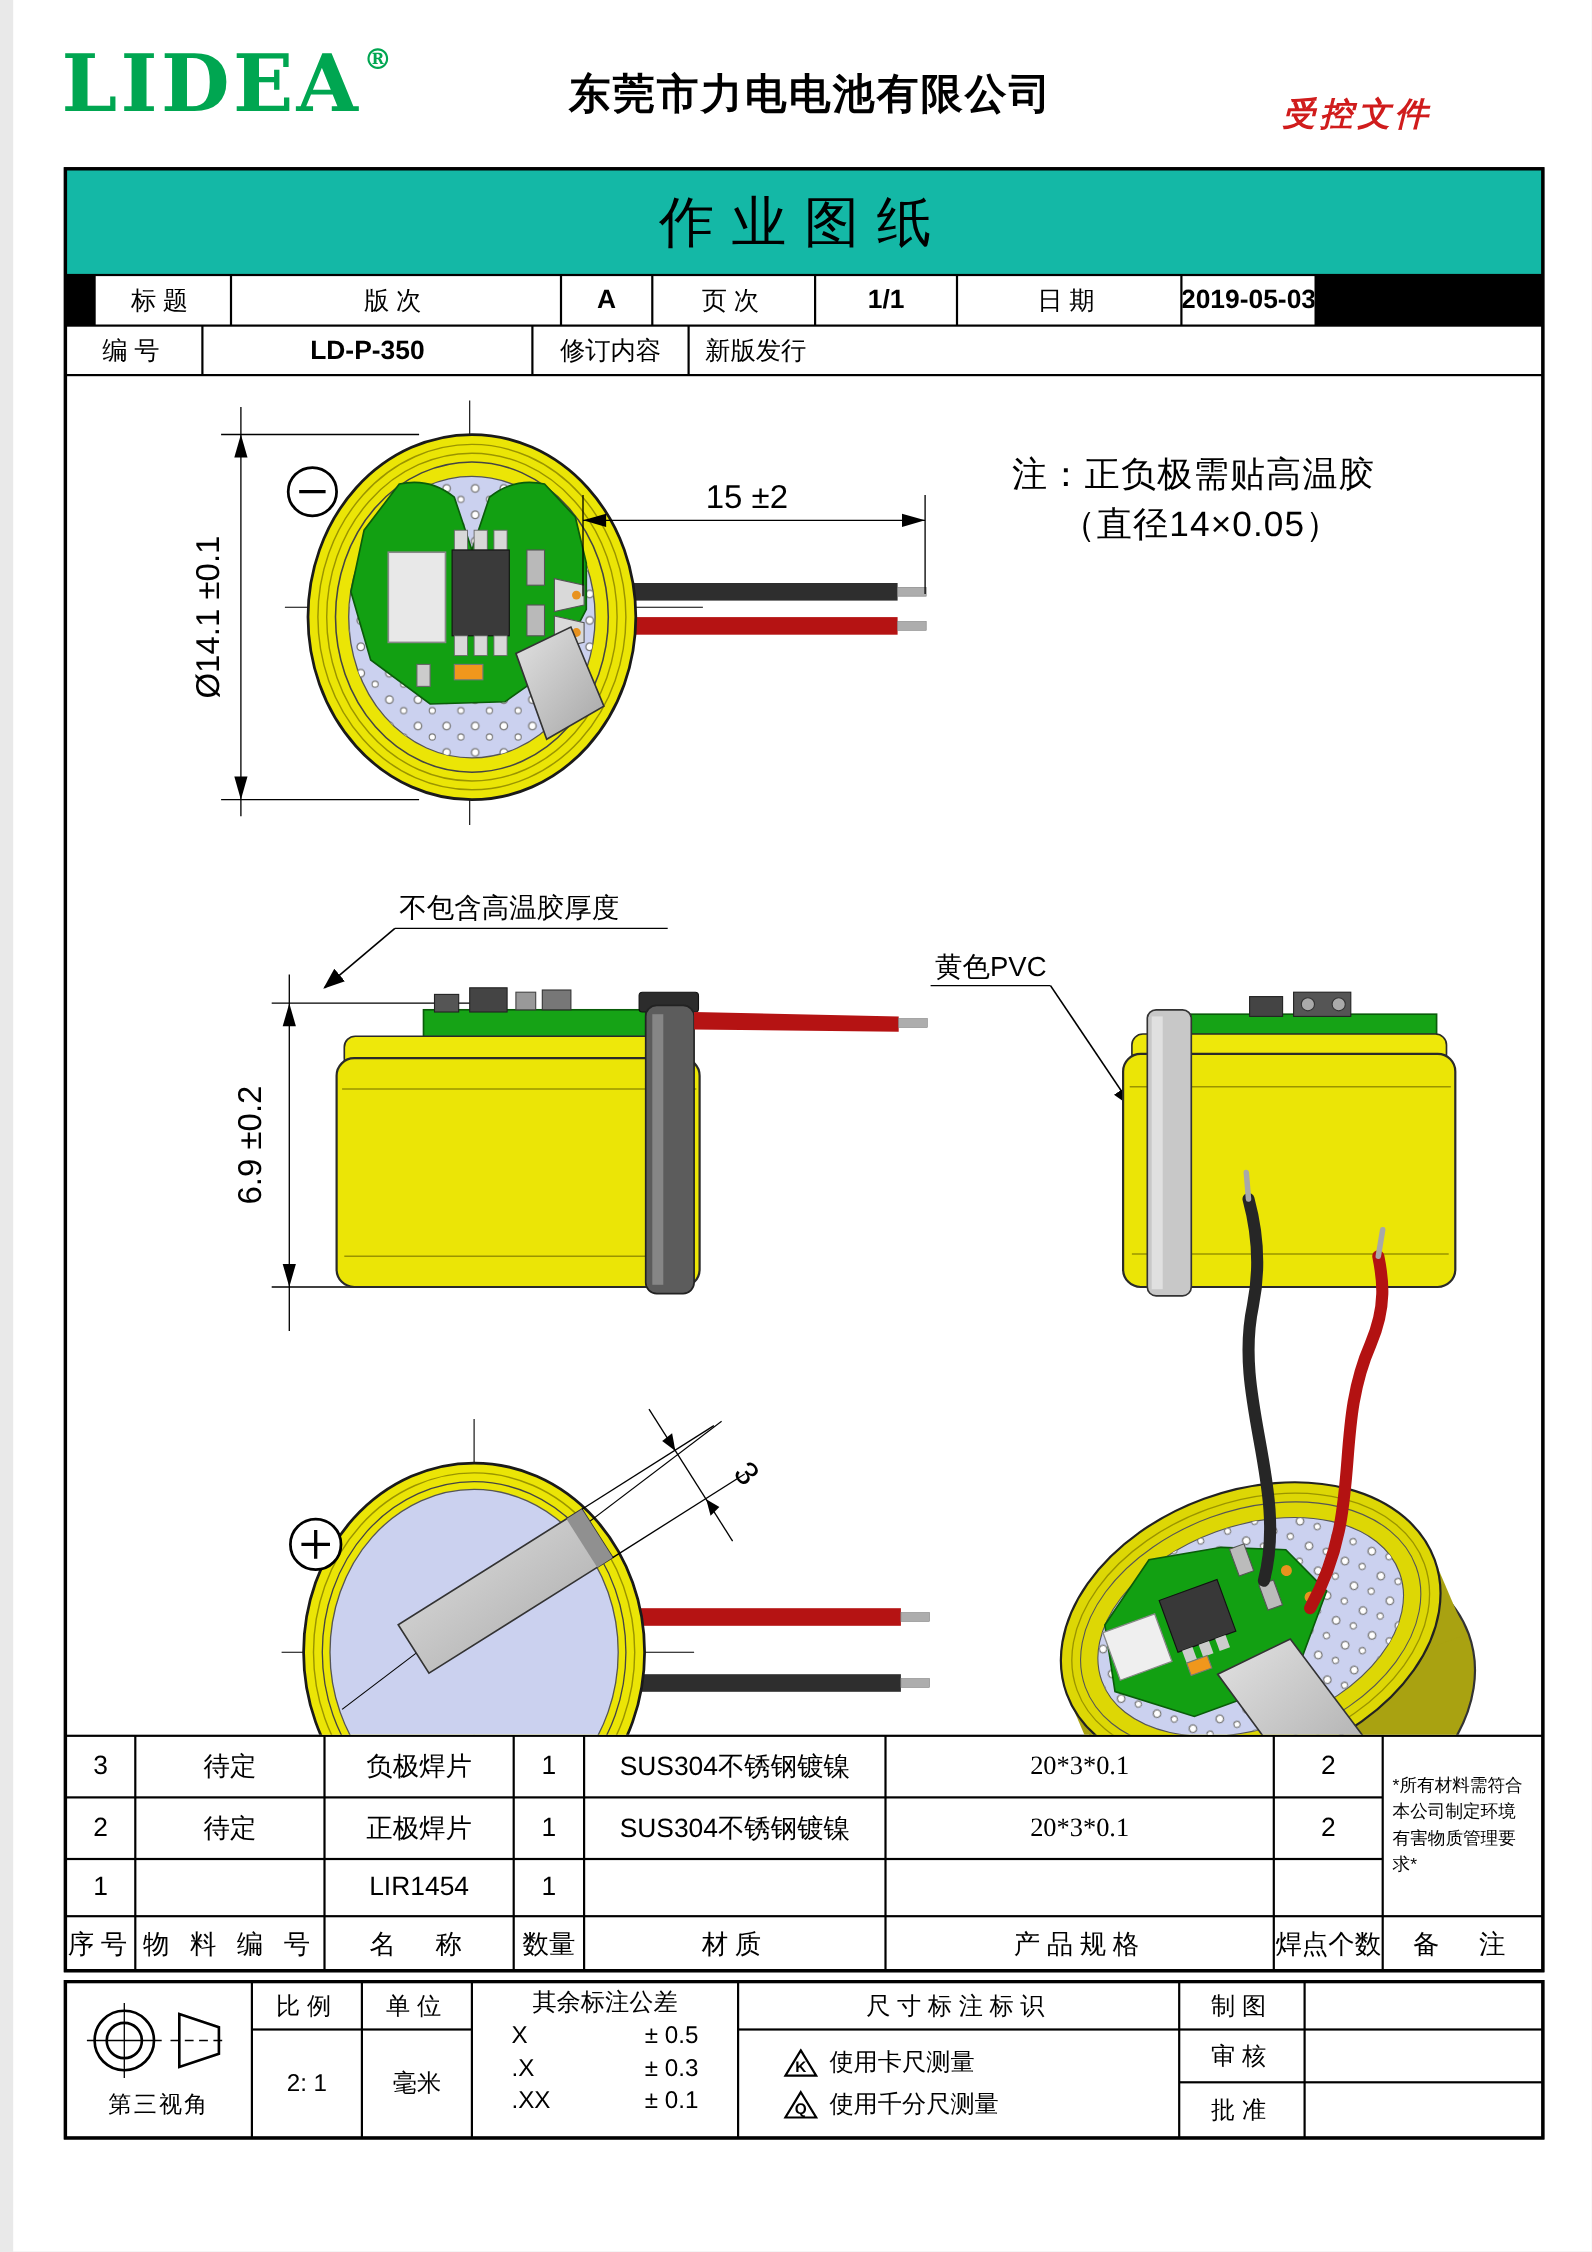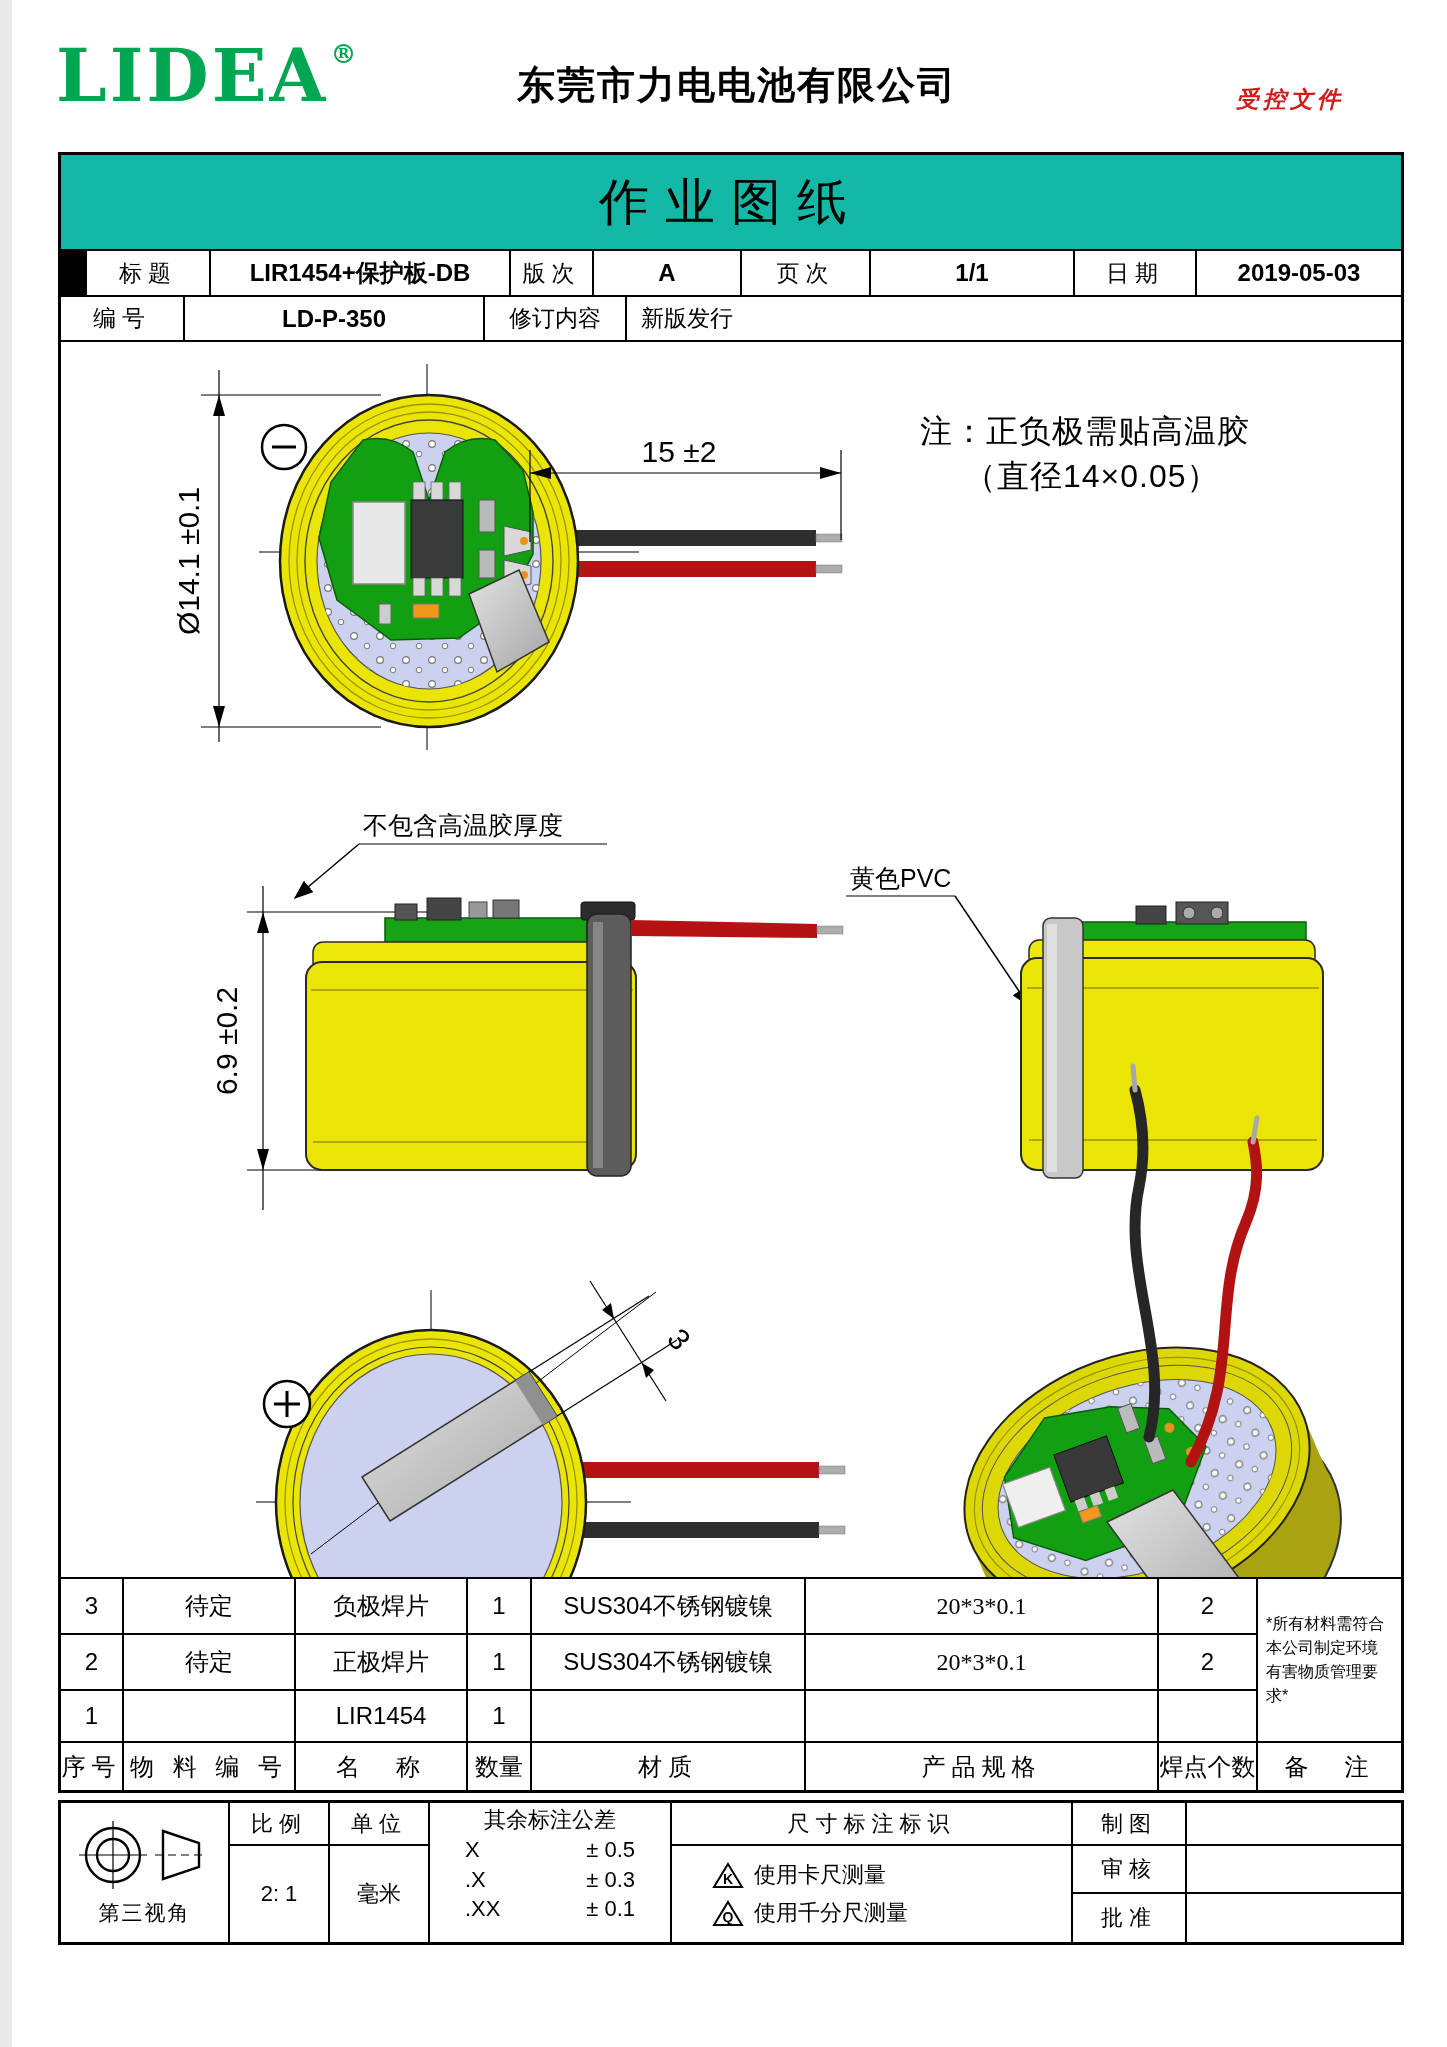--- a/index.html
+++ b/index.html
@@ -4,22 +4,22 @@
 <style>
   html,body{margin:0;padding:0;background:#e9e9e9;}
   .sheet{position:relative;width:1447px;height:2047px;background:#fff;overflow:hidden;
          font-family:"Liberation Sans",sans-serif;color:#000;margin-left:12px;}
   
   .logo{position:absolute;left:44px;top:40px;font-family:"DejaVu Serif",serif;
         font-weight:900;font-size:72px;line-height:1;color:#00a651;letter-spacing:3px;}
   .logo sup{font-size:26px;font-weight:700;vertical-align:38px;margin-left:2px;}
   .company{position:absolute;left:505px;top:60px;font-family:"DejaVu Serif",serif;
            font-weight:700;font-size:38px;letter-spacing:2px;}
-  .controlled{position:absolute;left:1224px;top:84px;font-family:Liberation Sans, sans-serif;
-              font-weight:700;font-style:italic;font-size:23px;letter-spacing:4px;color:#d01c1c;}
+  .controlled{position:absolute;left:1154px;top:84px;font-family:Liberation Sans, sans-serif;
+              font-weight:700;font-style:italic;font-size:30px;letter-spacing:4px;color:#d01c1c;}
   
   .main-box{position:absolute;left:46px;top:152px;width:1346px;height:1641px;
             border:3px solid #000;box-sizing:border-box;background:#000;
             display:grid;grid-template-rows:94px 44px 43px 1fr 211px;gap:2px;}
   .cell{background:#fff;display:flex;align-items:center;justify-content:center;
         font-size:23px;overflow:hidden;white-space:nowrap;}
   .doc-title{background:#14b8a6;display:flex;align-items:center;justify-content:center;
              font-size:50px;letter-spacing:16px;font-weight:500;}
   .tb-r1{display:grid;grid-template-columns:122px 298px 81px 146px 127px 202px 120px 1fr;gap:2px;background:#000;padding-left:26px;}
   .tb-r2{display:grid;grid-template-columns:122px 298px 140px 1fr;gap:2px;background:#000;}
@@ -70,21 +70,20 @@
   <div class="logo"><span>LIDEA</span><sup>®</sup></div>
   <div class="company">东莞市力电电池有限公司</div>
   <div class="controlled">受控文件</div>
 
   <div class="main-box">
 
     <div class="doc-title">作业图纸</div>
 
     <div class="tb-r1">
       <div class="cell lab">标题</div>
-      <div class="cell val-b">LIR1454+保护板-DB</div>
       <div class="cell lab">版次</div>
       <div class="cell val-b">A</div>
       <div class="cell lab">页次</div>
       <div class="cell val-b">1/1</div>
       <div class="cell lab">日期</div>
       <div class="cell val-b">2019-05-03</div>
     </div>
 
     <div class="tb-r2">
       <div class="cell lab">编号</div>

